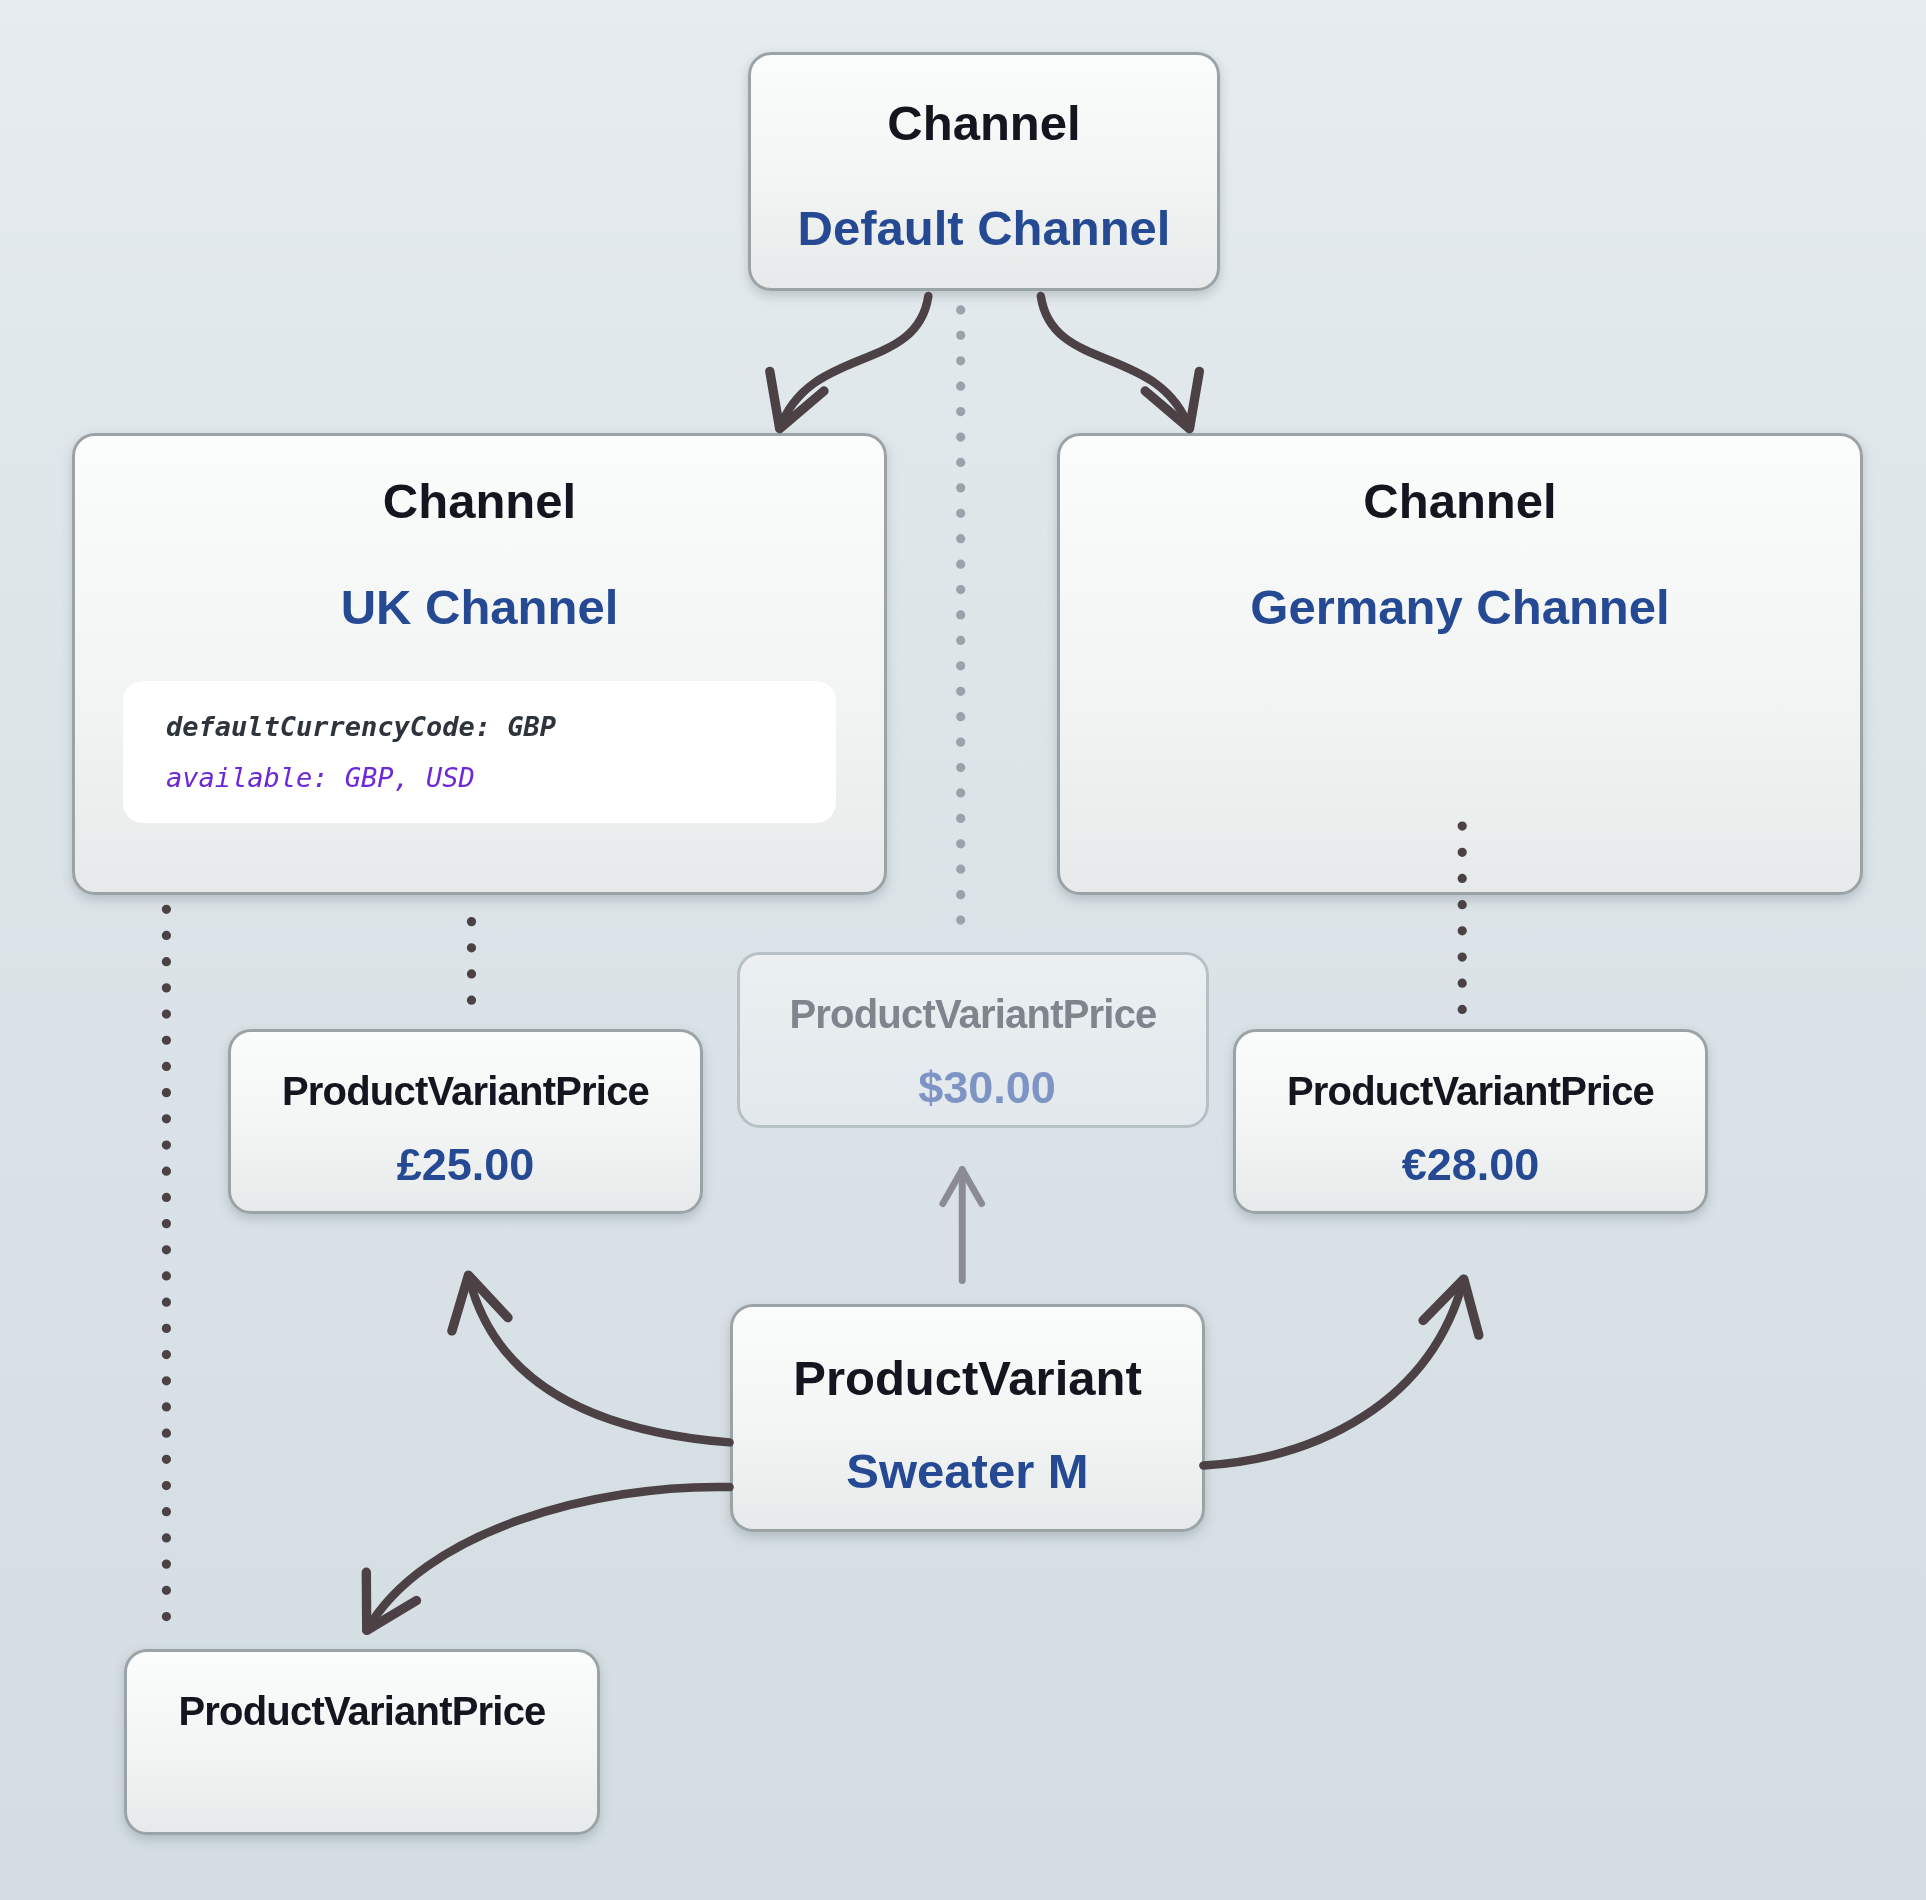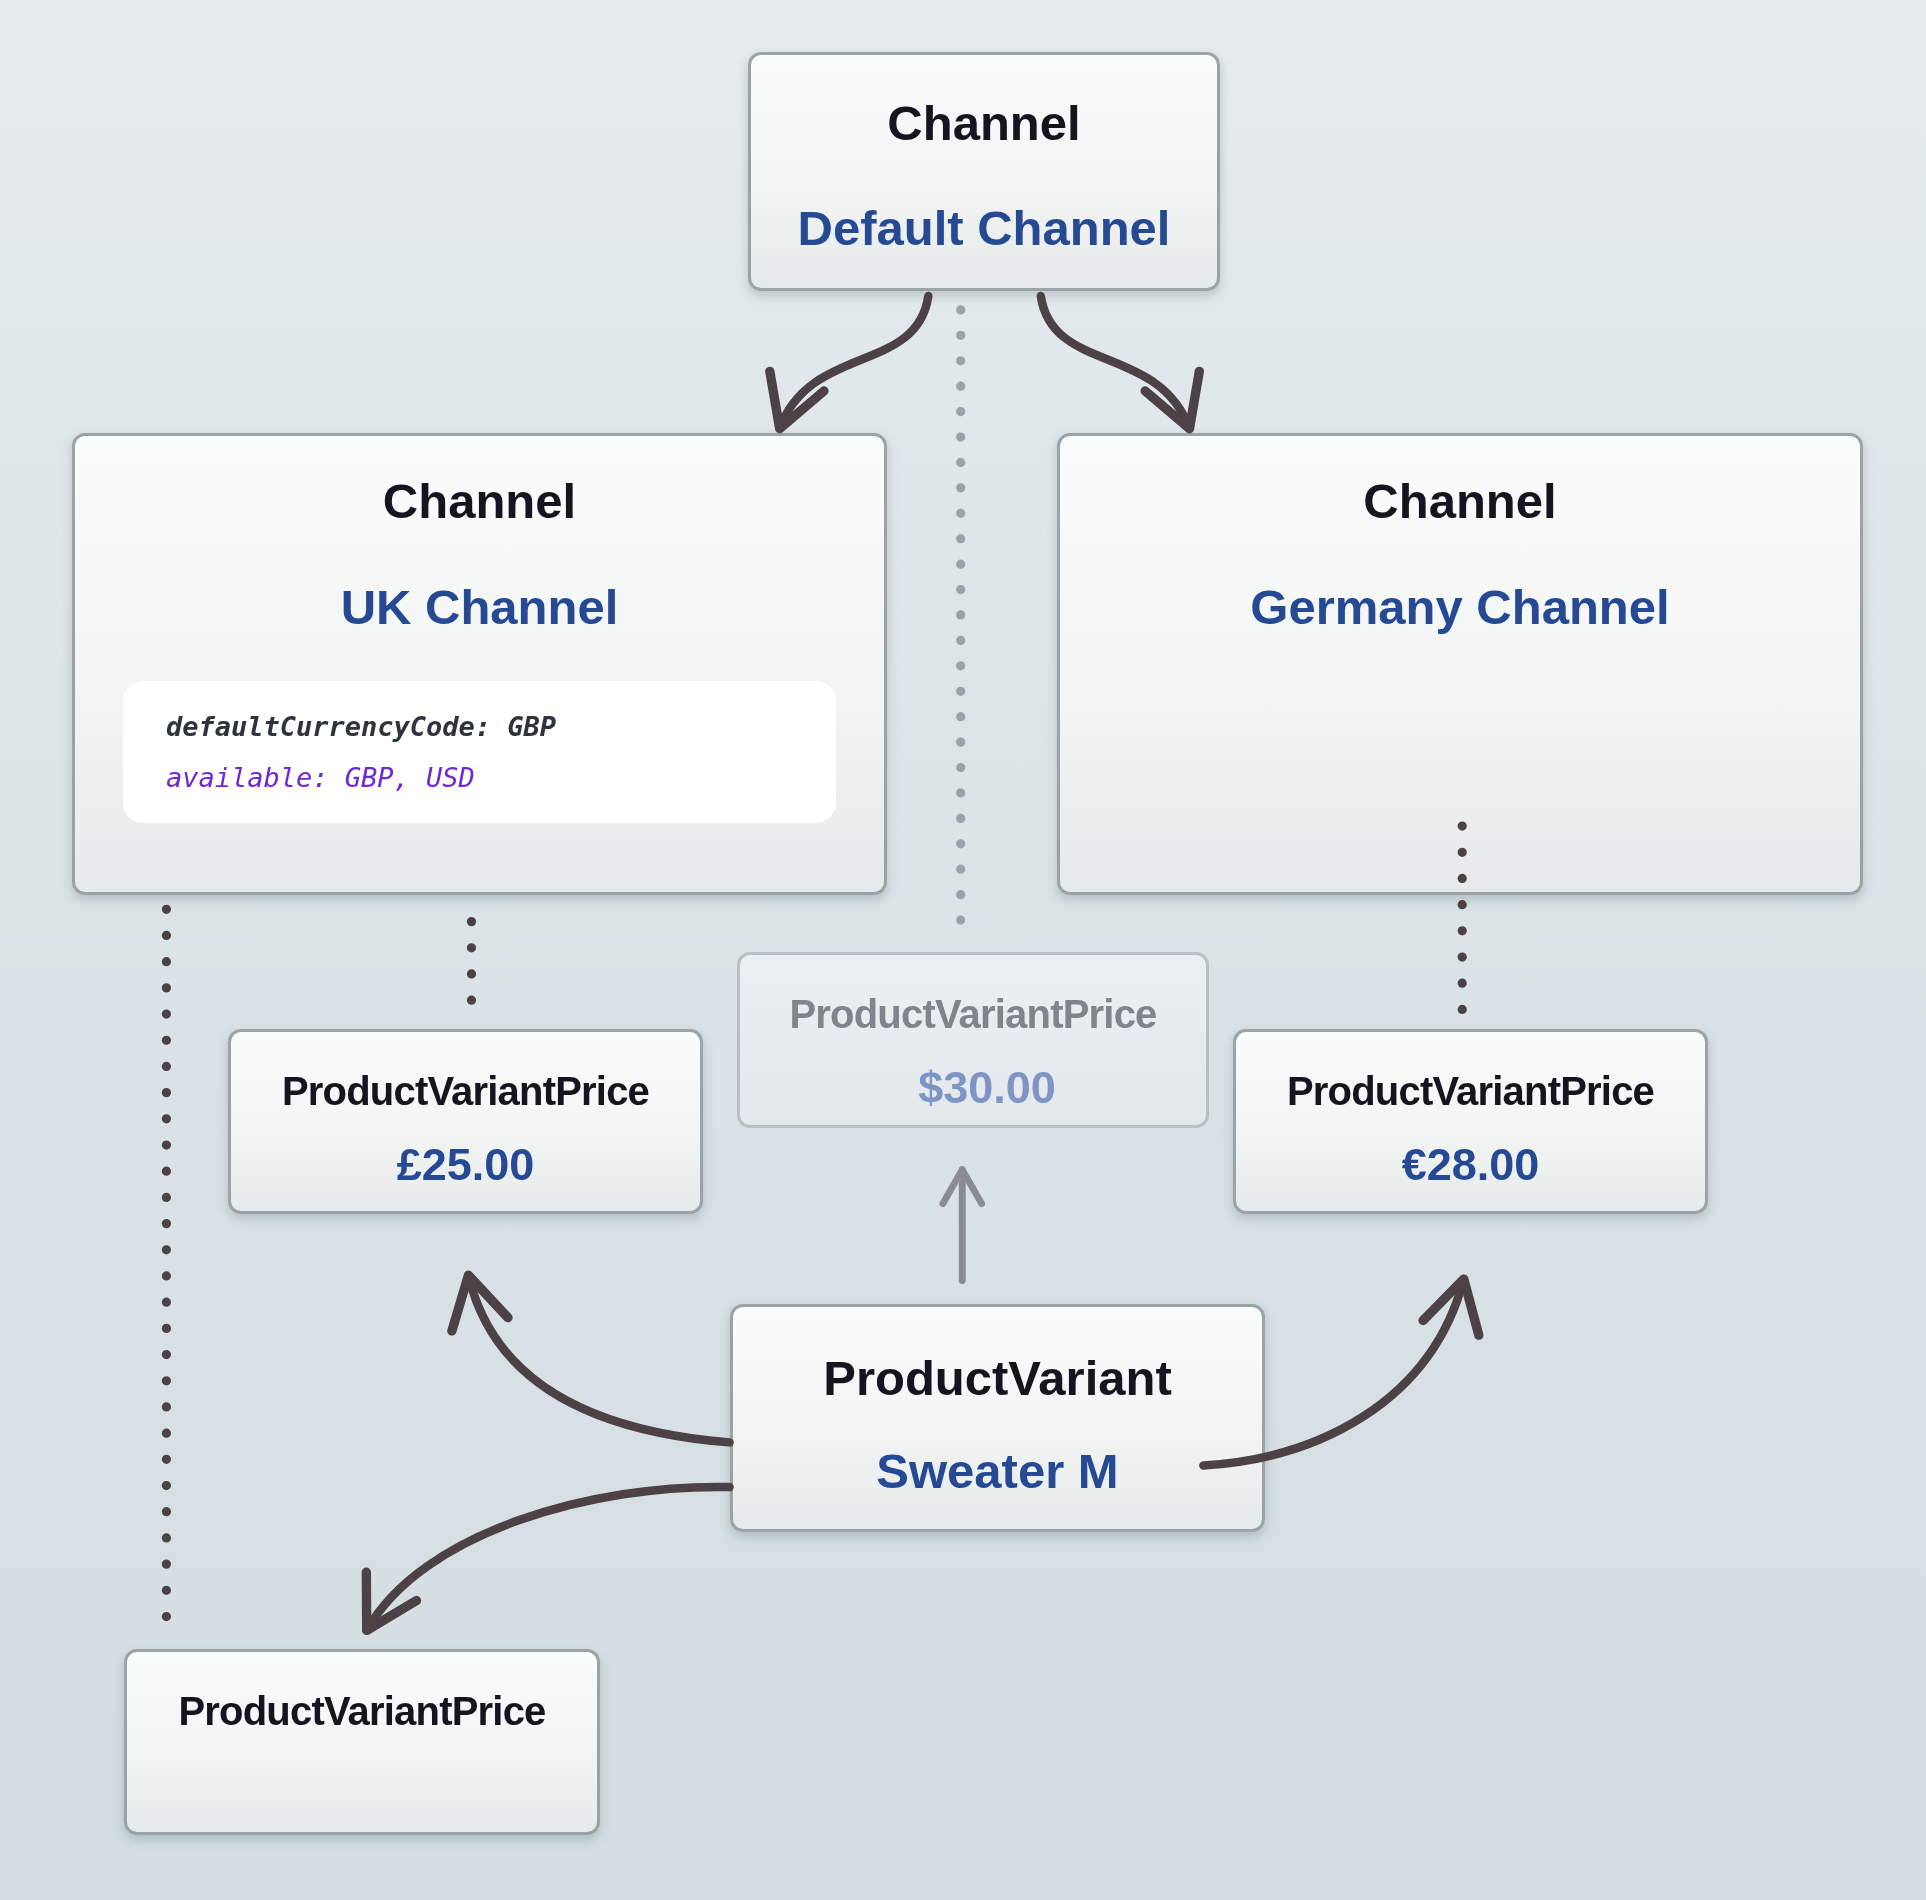--- a/index.html
+++ b/index.html
@@ -8,21 +8,21 @@
     width:1926px;height:1901px;
     background:linear-gradient(180deg,#e6ecef 0%,#dde5e9 35%,#d3dde2 100%);
     overflow:hidden;
     font-family:"Liberation Sans",sans-serif;
   }
   .layer{position:absolute;left:0;top:0;width:1926px;height:1901px;pointer-events:none;}
 
   .node{
     position:absolute;
     border:3.1px solid #9aa3a6;
-    border-radius:13px;
+    border-radius:23px;
     background:linear-gradient(180deg,#fbfcfc 0%,#f3f5f5 55%,#e7eaea 100%);
     box-shadow:0 4.6px 10.8px rgba(84,99,109,.28);
     box-sizing:border-box;
   }
   .ntype,.nname{
     position:absolute;left:0;right:0;
     text-align:center;font-weight:bold;
     line-height:62px;white-space:nowrap;
   }
   .ntype{color:#15151f;font-size:49px;}
@@ -94,21 +94,21 @@
   <div class="node price" style="left:228px;top:1029px;width:475px;height:185px;">
     <div class="ntype">ProductVariantPrice</div>
     <div class="nname">£25.00</div>
   </div>
 
   <div class="node price" style="left:1233px;top:1029px;width:475px;height:185px;">
     <div class="ntype">ProductVariantPrice</div>
     <div class="nname">€28.00</div>
   </div>
 
-  <div class="node pv" style="left:730px;top:1304px;width:535px;height:228px;">
+  <div class="node pv" style="left:730px;top:1304px;width:475px;height:228px;">
     <div class="ntype">ProductVariant</div>
     <div class="nname">Sweater M</div>
   </div>
 
   <div class="node price" style="left:124px;top:1649px;width:476px;height:186px;">
     <div class="ntype">ProductVariantPrice</div>
   </div>
 
   <svg class="layer" width="1926" height="1901" viewBox="0 0 2500 2467" xmlns="http://www.w3.org/2000/svg">
     <defs>

